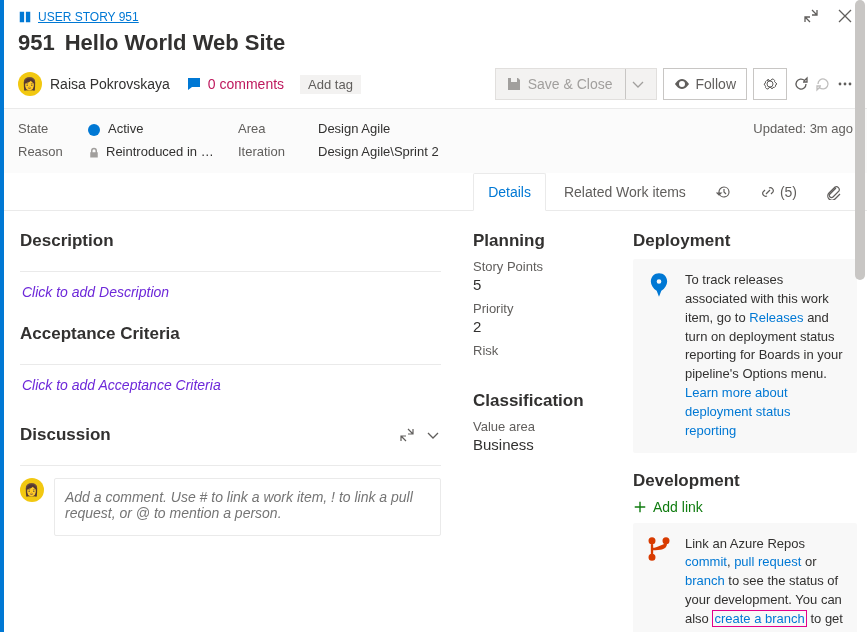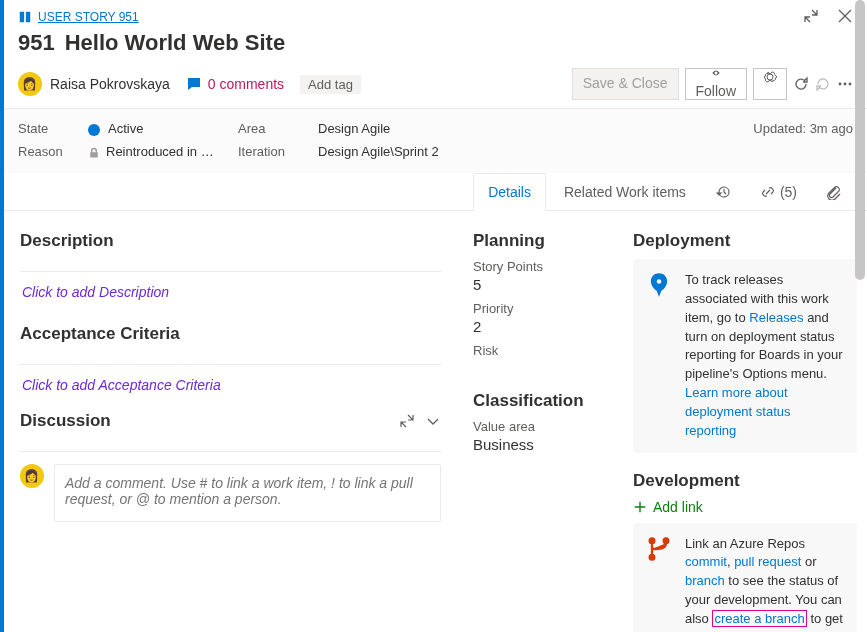--- a/index.html
+++ b/index.html
@@ -18,21 +18,21 @@
   .title-row { padding: 6px 14px 8px 14px; font-size: 22px; font-weight: 700; }
   .title-row .id { margin-right: 10px; }
   
   .meta-row { display: flex; align-items: center; padding: 4px 14px 8px 14px; gap: 16px; }
   .avatar { width: 24px; height: 24px; border-radius: 50%; background: #f2c811; display:inline-flex; align-items:center; justify-content:center; font-size:12px; }
   .person { display: flex; align-items: center; gap: 8px; }
   .comments { display: flex; align-items: center; gap: 6px; color: #be185d; }
   .comments svg { fill: #0078d4; width:16px; height:16px; }
   .addtag { background: #f3f2f1; color: #605e5c; padding: 2px 8px; font-size: 13px; cursor: pointer; }
   .meta-right { margin-left: auto; display: flex; align-items: center; gap: 6px; }
-  .btn { display:flex; align-items:center; gap:6px; height:32px; padding: 0 10px; background:#fff; border:1px solid #c8c6c4; color:#605e5c; cursor:pointer;flex-direction:column; }
+  .btn { display:flex; align-items:center; gap:6px; height:32px; padding: 0 10px; background:#fff; border:1px solid #c8c6c4; color:#605e5c; cursor:pointer; }
   .btn.disabled { background:#f3f2f1; color:#a19f9d; border-color:#e1dfdd; }
   .btn.icononly { padding: 0 8px; }
   .btn svg { width:16px; height:16px; fill: currentColor; }
   .dd-sep { width:1px; background:#c8c6c4; align-self:stretch; margin:0 -2px 0 6px; }
   
   .divider { border-top: 1px solid #eaeaea; }
   
   .info-grid { display: grid; grid-template-columns: 60px 140px 70px 1fr auto; gap: 8px 10px; padding: 12px 14px 14px 14px; align-items: center; font-size: 13px; background:#fbfbfb; }
   .lbl { color: #605e5c; }
   .state-dot { width:12px; height:12px; border-radius:50%; background:#0078d4; display:inline-block; margin-right:8px; vertical-align:middle; }
@@ -191,21 +191,21 @@
     </div>
 
     <div class="body">
       <div class="col col-a">
         <h3 class="sec underline-sec">Description</h3>
         <div class="placeholder">Click to add Description</div>
 
         <h3 class="sec underline-sec">Acceptance Criteria</h3>
         <div class="placeholder">Click to add Acceptance Criteria</div>
 
-        <div class="disc-head underline-sec" style="margin-top:0">
+        <div class="disc-head underline-sec" style="margin-top:14px">
           <h3 class="sec" style="border:none;margin:0;padding:0">Discussion</h3>
           <span class="spacer"></span>
           <svg viewBox="0 0 16 16">
               <path d="M2 9l5 5M2 14V9h5M14 7L9 2M14 2v5H9" stroke="#605e5c" stroke-width="1.2" fill="none"></path>
             </svg>
           <svg viewBox="0 0 16 16">
               <path d="M3 6l5 5 5-5" stroke="#605e5c" fill="none" stroke-width="1.3"></path>
             </svg>
         </div>
         <div class="comment-box">

